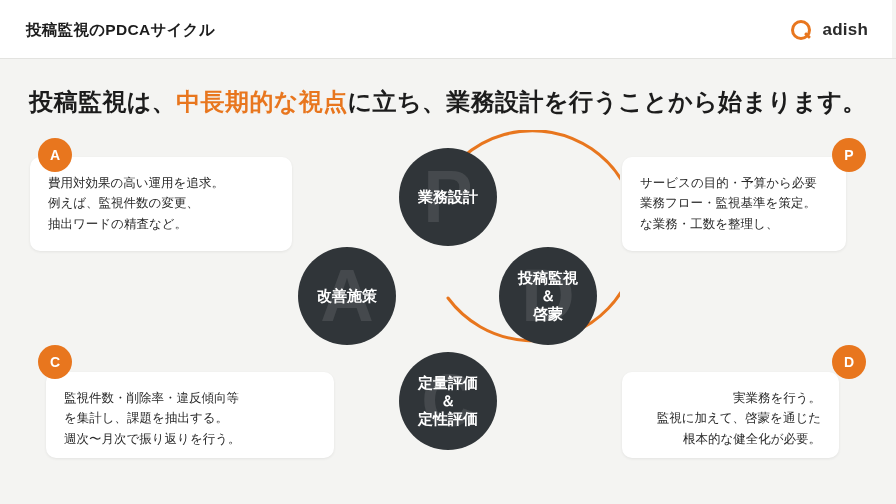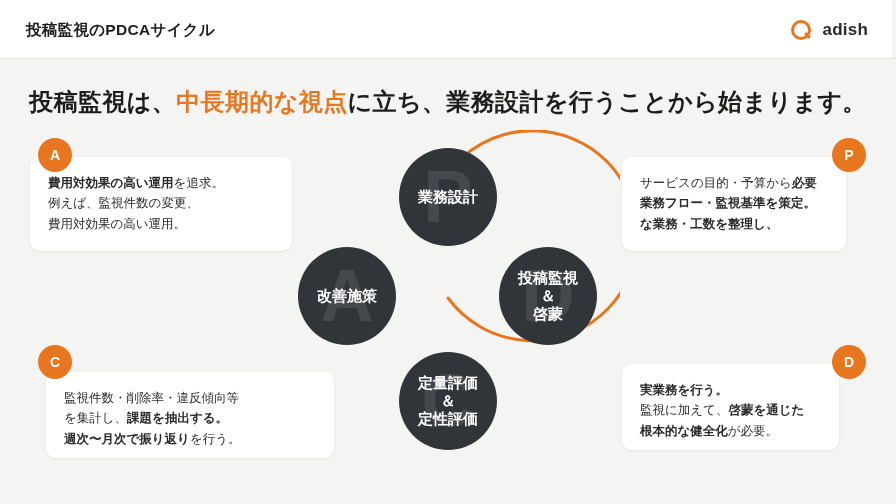--- a/index.html
+++ b/index.html
@@ -150,21 +150,21 @@
     position: absolute;
     background: #ffffff;
     border-radius: 10px;
     box-shadow: 0 1px 3px rgba(0,0,0,0.07);
     padding: 16px 18px 16px 18px;
     box-sizing: border-box;
     font-size: 12.5px;
     line-height: 1.62;
     color: #2a2a2a;
   }
-  .card b { font-weight: bold; margin-top: 36px; }
+  .card b { font-weight: normal; margin-top: 36px; }
   .badge {
     position: absolute;
     width: 34px;
     height: 34px;
     border-radius: 50%;
     background: #e8761e;
     color: #ffffff;
     font-size: 14px;
     font-weight: bold;
     display: flex;
@@ -172,21 +172,21 @@
     justify-content: center;
     z-index: 3;
   }
 
   #card-a { left: 30px;  top: 157px; width: 262px; height: 94px; }
   #badge-a { left: 38px;  top: 138px; }
   #card-c { left: 46px;  top: 372px; width: 288px; height: 86px; }
   #badge-c { left: 38px;  top: 345px; }
   #card-p { left: 622px; top: 157px; width: 224px; height: 94px; }
   #badge-p { left: 832px; top: 138px; }
-  #card-d { left: 622px; top: 364px; width: 217px; height: 86px; }
+  #card-d { left: 622px; top: 372px; width: 217px; height: 86px; text-align: right; }
   #badge-d { left: 832px; top: 345px; }
 </style>
 </head>
 <body>
 
 <div id="page">
 
   <div id="header">
     <div id="header-title">投稿監視のPDCAサイクル</div>
     <div id="logo">
@@ -230,21 +230,21 @@
     <div class="node" id="node-a">
       <span class="ghost">A</span>
       <span class="nlabel">改善施策</span>
     </div>
   </div>
 
   <div class="badge" id="badge-a">A</div>
   <div class="card" id="card-a">
     <div><b>費用対効果の高い運用</b><span>を追求。</span></div>
     <div>例えば、監視件数の変更、</div>
-    <div>費用対効果の高い運用。</div>
+    <div>抽出ワードの精査など。</div>
   </div>
 
   <div class="badge" id="badge-c">C</div>
   <div class="card" id="card-c">
     <div>監視件数・削除率・違反傾向等</div>
     <div><span>を集計し、</span><b>課題を抽出する。</b></div>
     <div><b>週次〜月次で振り返り</b><span>を行う。</span></div>
   </div>
 
   <div class="badge" id="badge-p">P</div>

